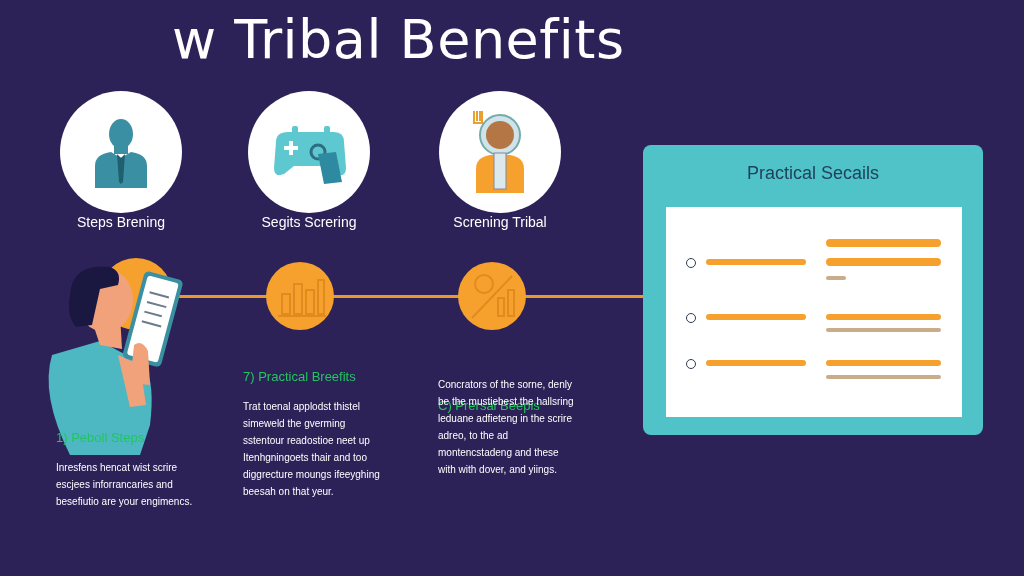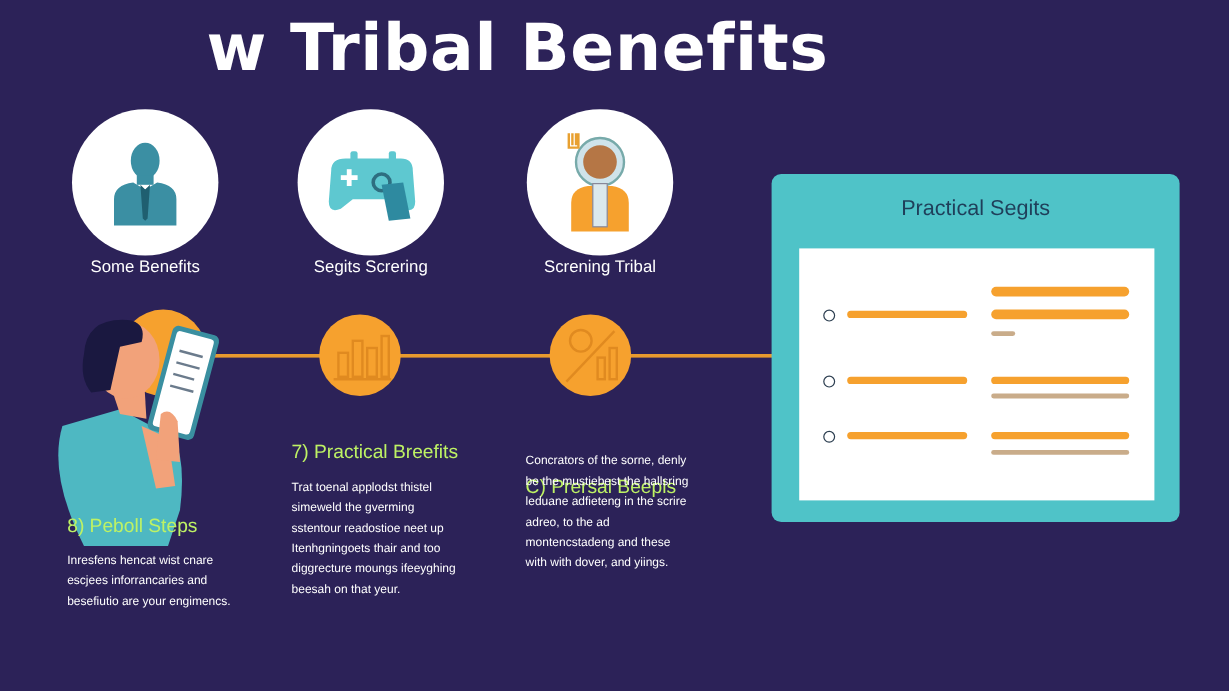--- a/index.html
+++ b/index.html
@@ -1,22 +1,22 @@
 <!DOCTYPE html>
 <html><head>
 <meta charset="utf-8">
 <style>
   html,body{margin:0;padding:0;}
   body{width:1024px;height:576px;overflow:hidden;background:#2c2258;font-family:"Liberation Sans",sans-serif;position:relative;color:#fff;}
-  .title{position:absolute;left:172px;top:8px;font-size:54px;font-weight:bold;letter-spacing:0.5px;color:#fff;white-space:nowrap;font-family:"DejaVu Sans",sans-serif;}
+  .title{position:absolute;left:172px;top:8px;font-size:54px;font-weight:normal;letter-spacing:0.5px;color:#fff;white-space:nowrap;font-family:"DejaVu Sans",sans-serif;}
   .icon-circle{position:absolute;width:122px;height:122px;border-radius:50%;background:#fff;display:flex;align-items:center;justify-content:center;}
   .icon-label{position:absolute;font-size:14px;color:#fff;text-align:center;width:160px;}
   .timeline-line{position:absolute;left:175px;top:295px;width:470px;height:3px;background:#e89a2e;}
   .orange-circle{position:absolute;width:68px;height:68px;border-radius:50%;background:#f6a12e;}
-  .step-heading{position:absolute;font-size:16px;color:#bef264;}
+  .step-heading{position:absolute;font-size:13px;color:#22c55e;}
   .step-body{position:absolute;font-size:10px;line-height:17px;color:#fff;width:160px;}
   .panel{position:absolute;left:643px;top:145px;width:340px;height:290px;background:#4fc3c8;border-radius:8px;}
   .panel-title{position:absolute;top:18px;left:0;width:100%;text-align:center;font-size:18px;color:#1f3f5a;}
   .panel-inner{position:absolute;left:23px;top:62px;width:296px;height:210px;background:#fff;}
   .bar{position:absolute;height:6px;border-radius:3px;background:#f6a12e;}
   .bar.tan{background:#c9ac8a;height:4px;}
   .num-dot{position:absolute;width:8px;height:8px;border:1px solid #2c3e50;border-radius:50%;}
 </style>
 </head>
 <body>
@@ -24,21 +24,21 @@
 <div class="title">w Tribal Benefits</div>
 
 <div class="icon-circle" style="left:60px;top:91px;">
   <svg width="80" height="80" viewBox="0 0 80 80">
     <ellipse cx="40" cy="22" rx="12" ry="15" fill="#3b8fa3"></ellipse>
     <rect x="33" y="34" width="14" height="8" fill="#3b8fa3"></rect>
     <path d="M14 76 L14 54 Q14 42 30 40 L40 46 L50 40 Q66 42 66 54 L66 76 Z" fill="#3b8fa3"></path>
     <path d="M36 42 L40 46 L44 42 L42 70 L40 72 L38 70 Z" fill="#1f5f70"></path>
   </svg>
 </div>
-<div class="icon-label" style="left:41px;top:214px;">Some Benefits</div>
+<div class="icon-label" style="left:41px;top:214px;">Steps Brening</div>
 
 <div class="icon-circle" style="left:248px;top:91px;">
   <svg width="90" height="80" viewBox="0 0 90 80">
     <rect x="28" y="14" width="6" height="8" rx="2" fill="#5ec8d0"></rect>
     <rect x="60" y="14" width="6" height="8" rx="2" fill="#5ec8d0"></rect>
     <path d="M12 30 Q12 20 24 20 L70 20 Q80 20 80 30 L82 56 Q82 66 72 62 L62 54 L30 54 L20 62 Q10 66 10 56 Z" fill="#5ec8d0"></path>
     <rect x="20" y="34" width="14" height="4" fill="#fff"></rect>
     <rect x="25" y="29" width="4" height="14" fill="#fff"></rect>
     <circle cx="54" cy="40" r="7" fill="none" stroke="#2e6e80" stroke-width="3"></circle>
     <path d="M54 42 L72 40 L78 70 L60 72 Z" fill="#2e8aa0"></path>
@@ -91,31 +91,31 @@
     <rect x="100" y="20" width="40" height="90" rx="5" fill="#3a8fa0"></rect>
     <rect x="104" y="24" width="32" height="82" rx="3" fill="#fff"></rect>
     <line x1="110" y1="40" x2="130" y2="40" stroke="#6b7b8c" stroke-width="2"></line>
     <line x1="110" y1="50" x2="130" y2="50" stroke="#6b7b8c" stroke-width="2"></line>
     <line x1="110" y1="60" x2="128" y2="60" stroke="#6b7b8c" stroke-width="2"></line>
     <line x1="110" y1="70" x2="130" y2="70" stroke="#6b7b8c" stroke-width="2"></line>
   </g>
   <path d="M104 90 Q112 84 118 96 L120 130 L100 128 Z" fill="#f2a27a"></path>
 </svg>
 
-<div class="step-heading" style="left:56px;top:430px;">8) Peboll Steps</div>
-<div class="step-body" style="left:56px;top:459px;width:140px;">Inresfens hencat wist cnare escjees inforrancaries and besefiutio are your engimencs.</div>
+<div class="step-heading" style="left:56px;top:430px;">1) Peboll Steps</div>
+<div class="step-body" style="left:56px;top:459px;width:140px;">Inresfens hencat wist scrire escjees inforrancaries and besefiutio are your engimencs.</div>
 
 <div class="step-heading" style="left:243px;top:369px;">7) Practical Breefits</div>
 <div class="step-body" style="left:243px;top:398px;width:142px;">Trat toenal applodst thistel simeweld the gverming sstentour readostioe neet up Itenhgningoets thair and too diggrecture moungs ifeeyghing beesah on that yeur.</div>
 
 <div class="step-heading" style="left:438px;top:369px;margin-top:29px;">C) Prersal Beepls</div>
 <div class="step-body" style="left:438px;top:376px;width:140px;">Concrators of the sorne, denly be the mustiebest the hallsring leduane adfieteng in the scrire adreo, to the ad montencstadeng and these with with dover, and yiings.</div>
 
 <div class="panel">
-  <div class="panel-title">Practical Segits</div>
+  <div class="panel-title">Practical Secails</div>
   <div class="panel-inner">
     <div class="num-dot" style="left:20px;top:51px;"></div>
     <div class="bar" style="left:40px;top:52px;width:100px;"></div>
     <div class="bar" style="left:160px;top:32px;width:115px;height:8px;border-radius:4px;"></div>
     <div class="bar" style="left:160px;top:51px;width:115px;height:8px;border-radius:4px;"></div>
     <div class="bar tan" style="left:160px;top:69px;width:20px;"></div>
 
     <div class="num-dot" style="left:20px;top:106px;"></div>
     <div class="bar" style="left:40px;top:107px;width:100px;"></div>
     <div class="bar" style="left:160px;top:107px;width:115px;"></div>

